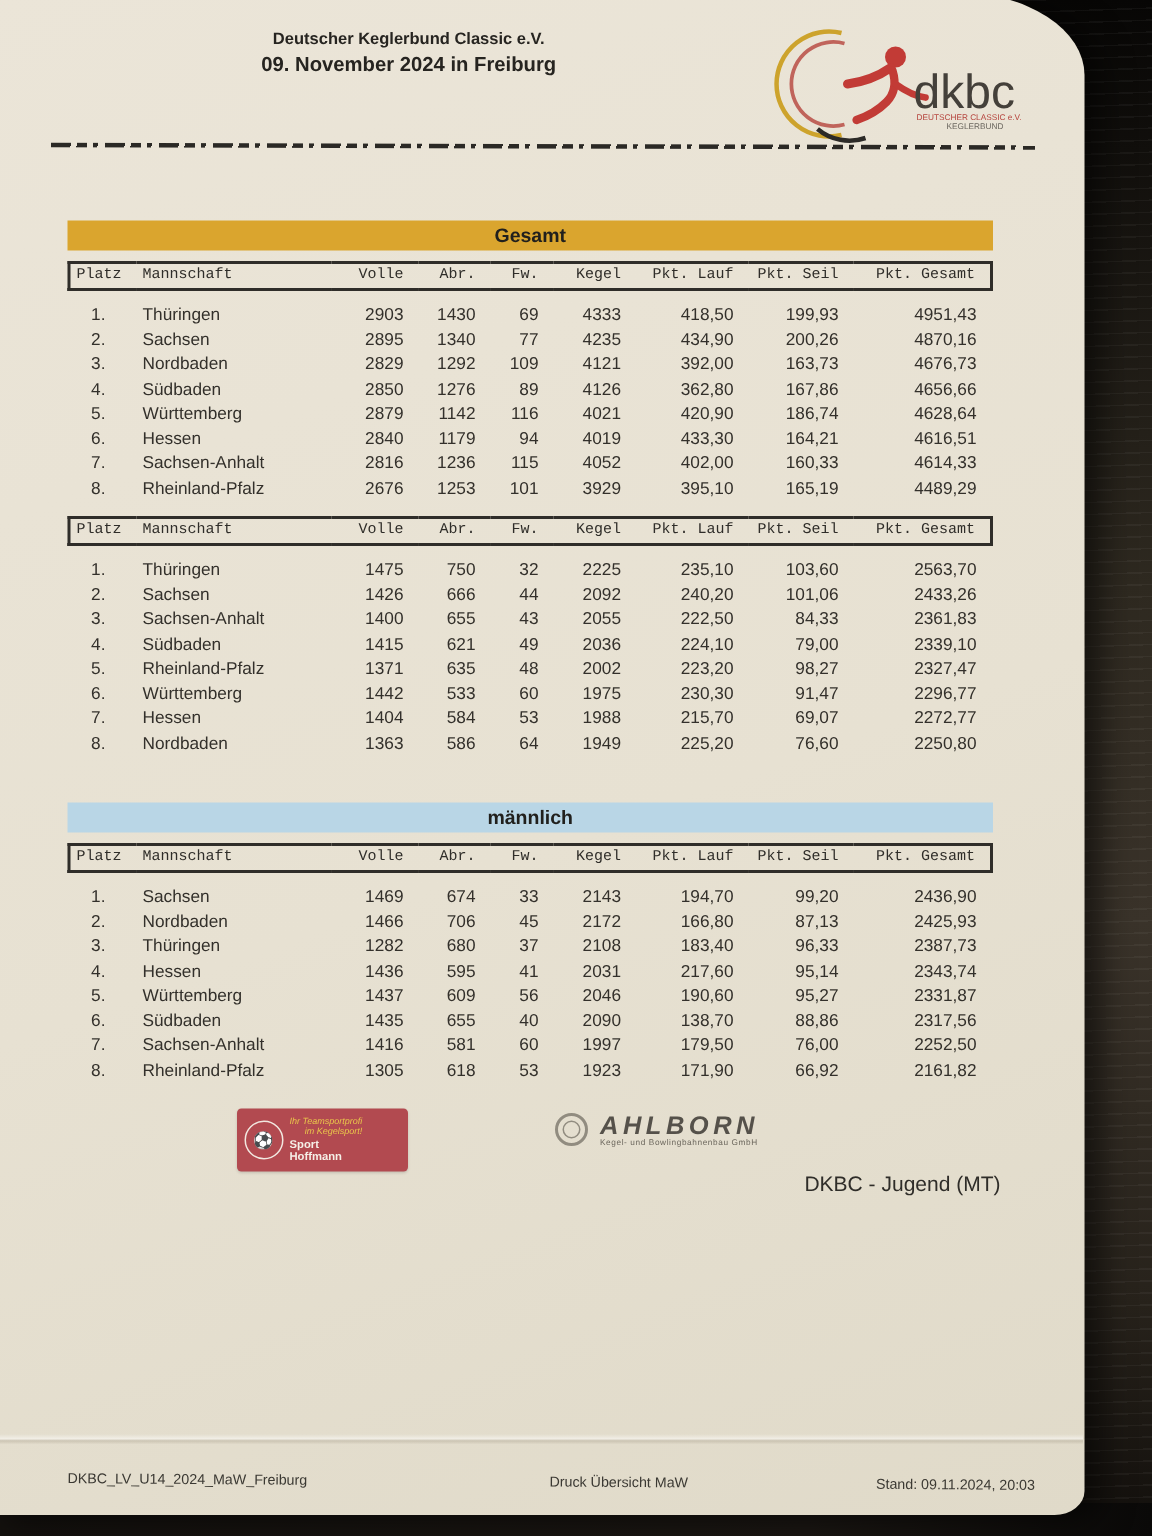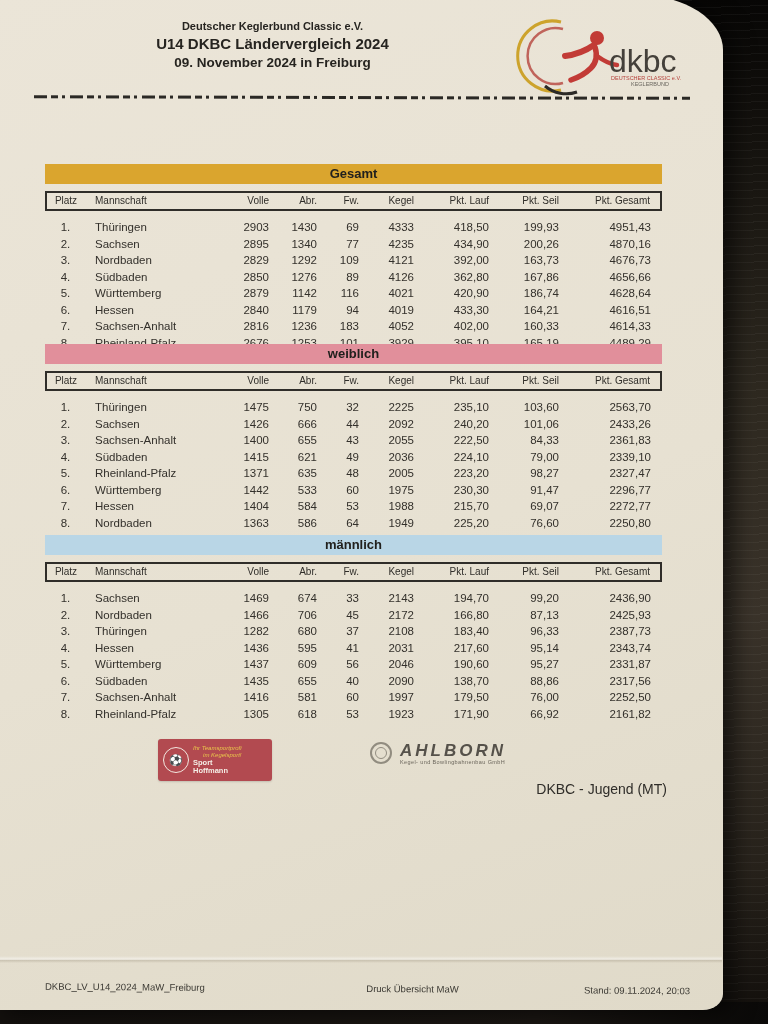--- a/index.html
+++ b/index.html
@@ -54,21 +54,21 @@
 
   .page-title-wrap { position:absolute; top:112px; left:40px; width:645px; text-align:center; }
   .page-title { font-size:14.5px; font-weight:bold; color:#a84043; text-decoration:underline; letter-spacing:0.3px; }
 
   
   .section { position:absolute; left:45px; width:617px; }
   .section.s0 { top:147px; } .section.s1 { top:344px; } .section.s2 { top:535px; }
   .banner { height:20px; line-height:20px; text-align:center; font-size:13px; font-weight:bold; color:#21201d; margin-bottom:7px; }
   table.results { width:615px; border-collapse:collapse; table-layout:fixed; }
   .results th { font-size:10px; font-weight:normal; color:#2f2d29; padding:2px 10px 3px 4px; white-space:nowrap; }
-  .results thead th { border-top:2px solid #2f2d29; border-bottom:2px solid #2f2d29; }
+  .results thead th { border-top:2px solid #2f2d29; border-bottom:2px solid #2f2d29;font-family:Liberation Mono, monospace; }
   .results thead th.c0 { border-left:2px solid #2f2d29; }
   .results thead th.c8 { border-right:2px solid #2f2d29; }
   .results td { font-size:11.5px; color:#33302b; padding:2px 10px 2px 4px; line-height:12.5px; white-space:nowrap; }
   .results tbody tr:first-child td { padding-top:10px; }
   .c0 { width:45px; text-align:center; }
   .c1 { width:130px; text-align:left; }
   .c2 { width:58px; } .c3 { width:48px; } .c4 { width:42px; } .c5 { width:55px; }
   .c6 { width:75px; } .c7 { width:70px; } .c8 { width:92px; }
   th.c2,th.c3,th.c4,th.c5,th.c6,th.c7,th.c8, td.c2,td.c3,td.c4,td.c5,td.c6,td.c7,td.c8 { text-align:right; }
 
@@ -107,21 +107,20 @@
 
 <div class="bg-right"></div>
 <div class="bg-bottom"></div>
 
 <div class="paper">
 <div class="content">
 
   <div class="doc-header">
     <div class="titles">
       <div class="title-1">Deutscher Keglerbund Classic e.V.</div>
-      <div class="title-2">U14  DKBC Ländervergleich 2024</div>
       <div class="title-3">09. November 2024  in Freiburg</div>
     </div>
     <div class="dkbc-logo">
       <svg width="185" height="80" viewBox="0 0 185 80">
         <path d="M56,6 A35,35 0 1 0 56,74" stroke="#cda32c" stroke-width="3" fill="none"></path>
         <path d="M58,13 A28,28 0 1 0 58,67" stroke="#b5433c" stroke-width="2.5" fill="none" opacity="0.8"></path>
         <path d="M40,70 A33,33 0 0 0 72,76" stroke="#2c2a27" stroke-width="3" fill="none"></path>
         <circle cx="92" cy="22" r="7" fill="#c23b36"></circle>
         <path d="M89,29 Q76,38 60,40" stroke="#c23b36" stroke-width="6" fill="none" stroke-linecap="round"></path>
         <path d="M90,31 Q94,44 86,52 Q78,60 66,64" stroke="#c23b36" stroke-width="5.5" fill="none" stroke-linecap="round"></path>
@@ -130,21 +129,21 @@
         <text x="106" y="64" font-family="Liberation Sans, sans-serif" font-size="5.5" fill="#b5433c">DEUTSCHER CLASSIC e.V.</text>
         <text x="126" y="70" font-family="Liberation Sans, sans-serif" font-size="5.5" fill="#6b675f">KEGLERBUND</text>
       </svg>
     </div>
   </div>
 
   <div class="divider"></div>
 
 
   <div class="section s0">
-    <div class="banner" style="background: rgb(218, 165, 46); margin-top: 17px;">
+    <div class="banner" style="background: rgb(218, 165, 46);">
       <span>Gesamt</span>
     </div>
     <table class="results">
       <thead>
             <tr>
               <th class="c0">Platz</th>
               <th class="c1">Mannschaft</th>
               <th class="c2">Volle</th>
               <th class="c3">Abr.</th>
               <th class="c4">Fw.</th>
@@ -219,21 +218,21 @@
               <td class="c5">4019</td>
               <td class="c6">433,30</td>
               <td class="c7">164,21</td>
               <td class="c8">4616,51</td>
             </tr>
             <tr>
               <td class="c0">7.</td>
               <td class="c1">Sachsen-Anhalt</td>
               <td class="c2">2816</td>
               <td class="c3">1236</td>
-              <td class="c4">183</td>
+              <td class="c4">115</td>
               <td class="c5">4052</td>
               <td class="c6">402,00</td>
               <td class="c7">160,33</td>
               <td class="c8">4614,33</td>
             </tr>
             <tr>
               <td class="c0">8.</td>
               <td class="c1">Rheinland-Pfalz</td>
               <td class="c2">2676</td>
               <td class="c3">1253</td>
@@ -241,23 +240,20 @@
               <td class="c5">3929</td>
               <td class="c6">395,10</td>
               <td class="c7">165,19</td>
               <td class="c8">4489,29</td>
             </tr>
           </tbody>
     </table>
   </div>
 
   <div class="section s1">
-    <div class="banner" style="background: rgb(225, 143, 155);">
-      <span>weiblich</span>
-    </div>
     <table class="results">
       <thead>
             <tr>
               <th class="c0">Platz</th>
               <th class="c1">Mannschaft</th>
               <th class="c2">Volle</th>
               <th class="c3">Abr.</th>
               <th class="c4">Fw.</th>
               <th class="c5">Kegel</th>
               <th class="c6">Pkt. Lauf</th>
@@ -309,21 +305,21 @@
               <td class="c6">224,10</td>
               <td class="c7">79,00</td>
               <td class="c8">2339,10</td>
             </tr>
             <tr>
               <td class="c0">5.</td>
               <td class="c1">Rheinland-Pfalz</td>
               <td class="c2">1371</td>
               <td class="c3">635</td>
               <td class="c4">48</td>
-              <td class="c5">2005</td>
+              <td class="c5">2002</td>
               <td class="c6">223,20</td>
               <td class="c7">98,27</td>
               <td class="c8">2327,47</td>
             </tr>
             <tr>
               <td class="c0">6.</td>
               <td class="c1">Württemberg</td>
               <td class="c2">1442</td>
               <td class="c3">533</td>
               <td class="c4">60</td>

